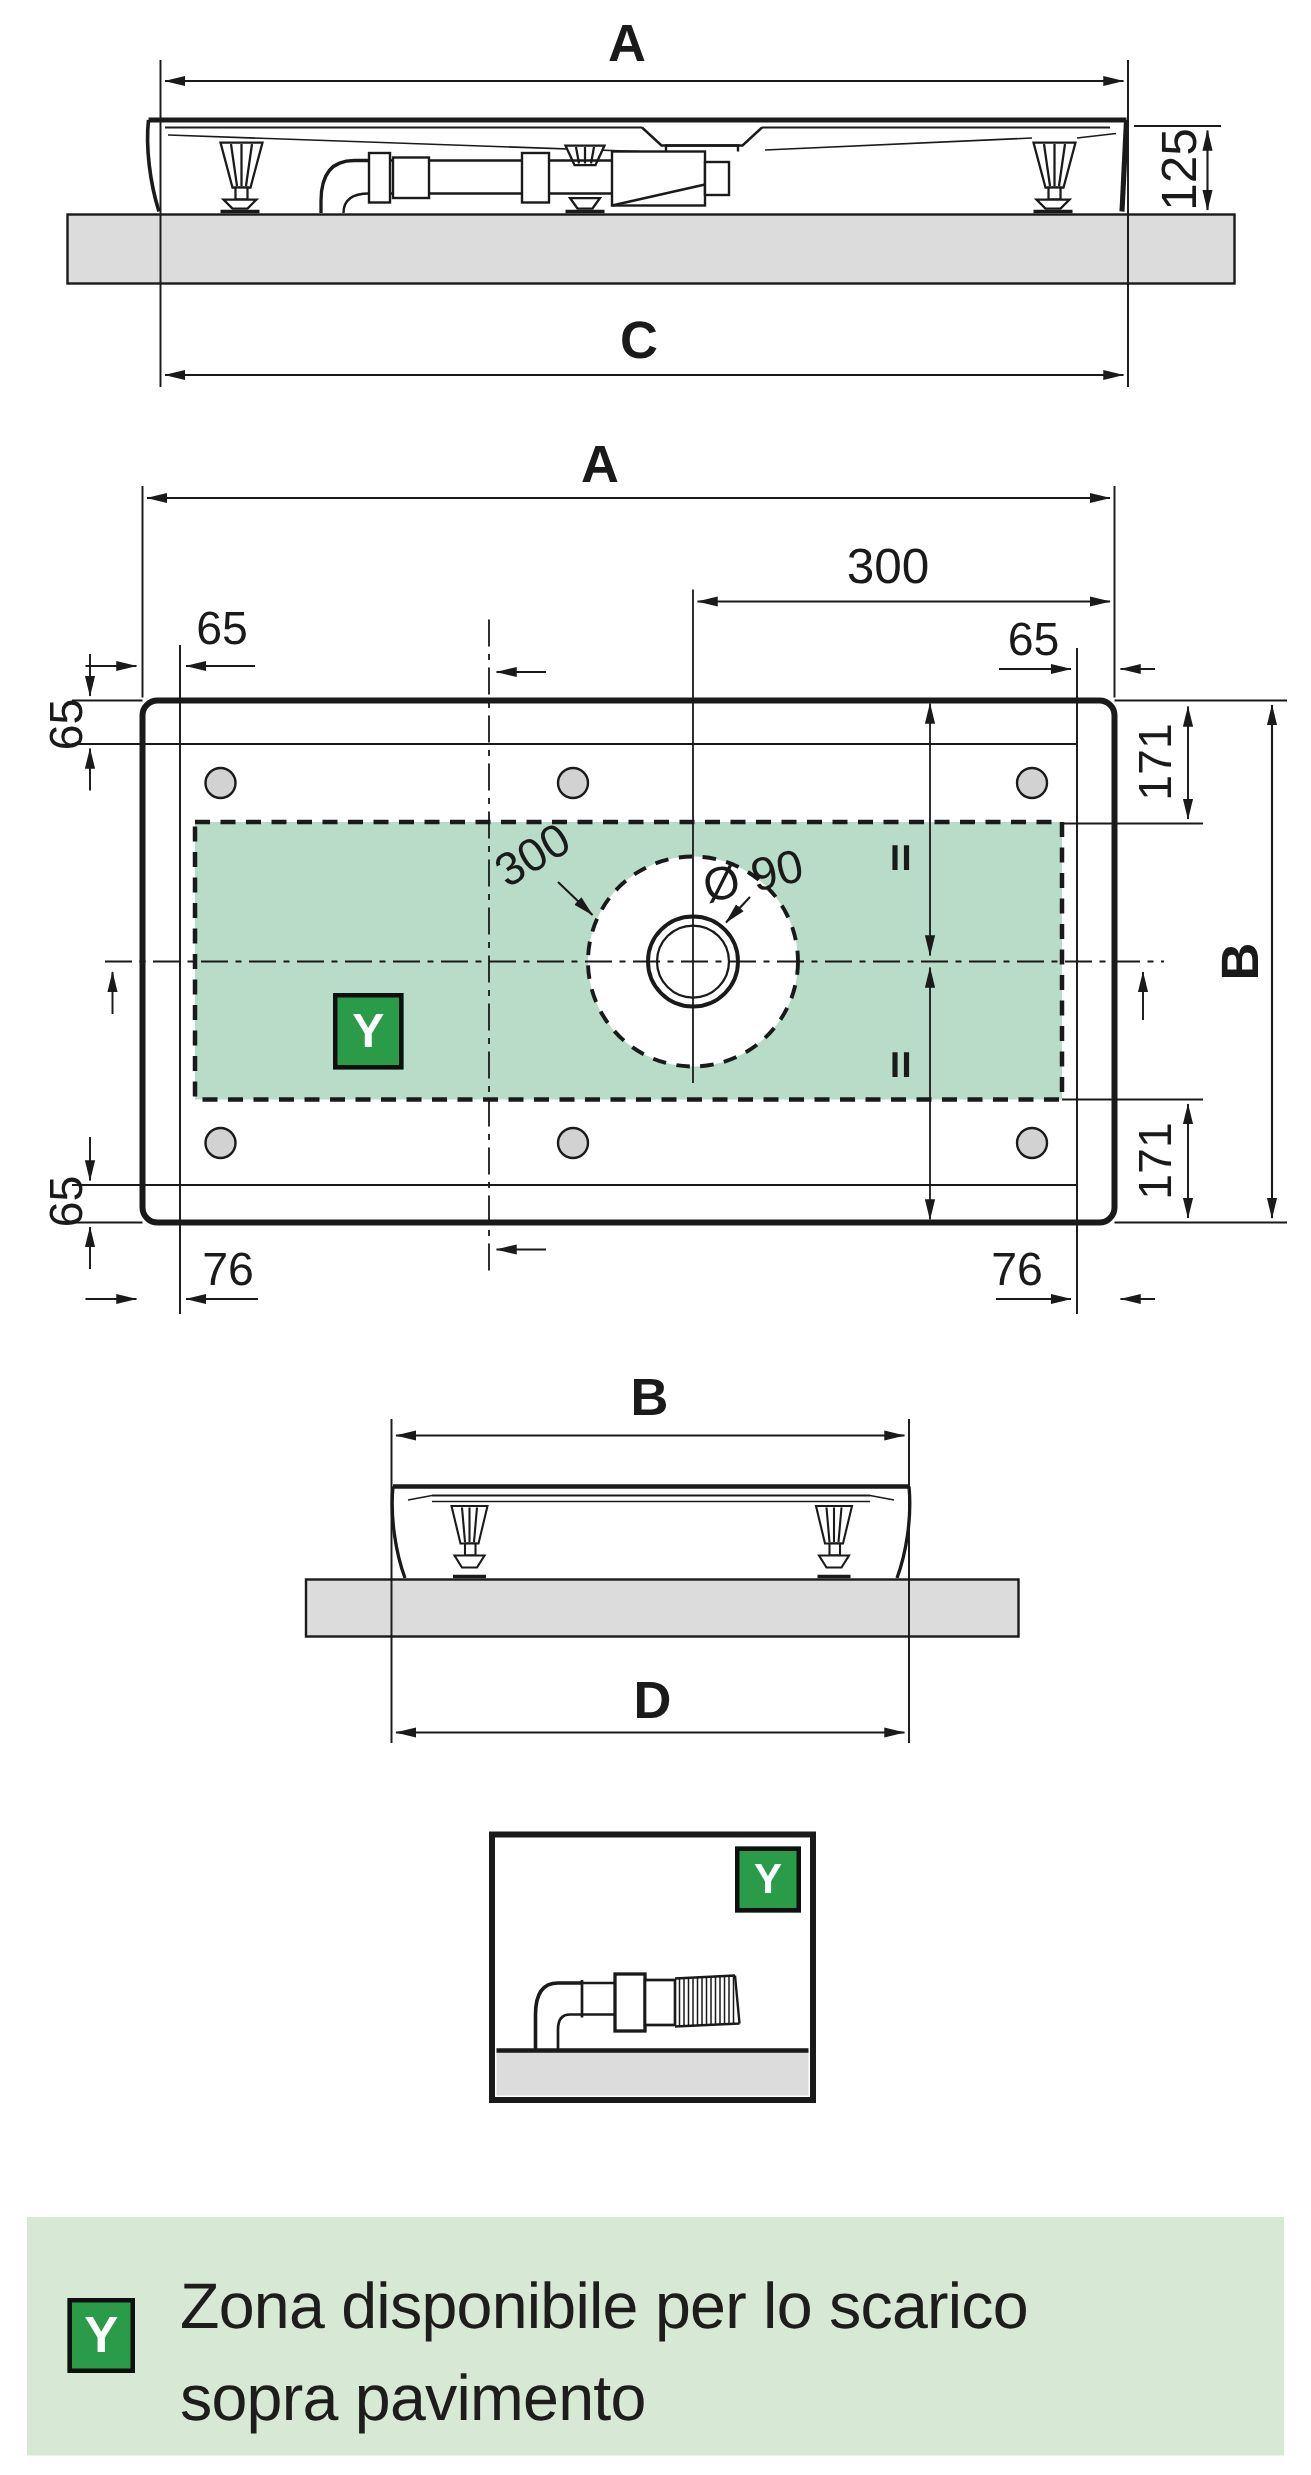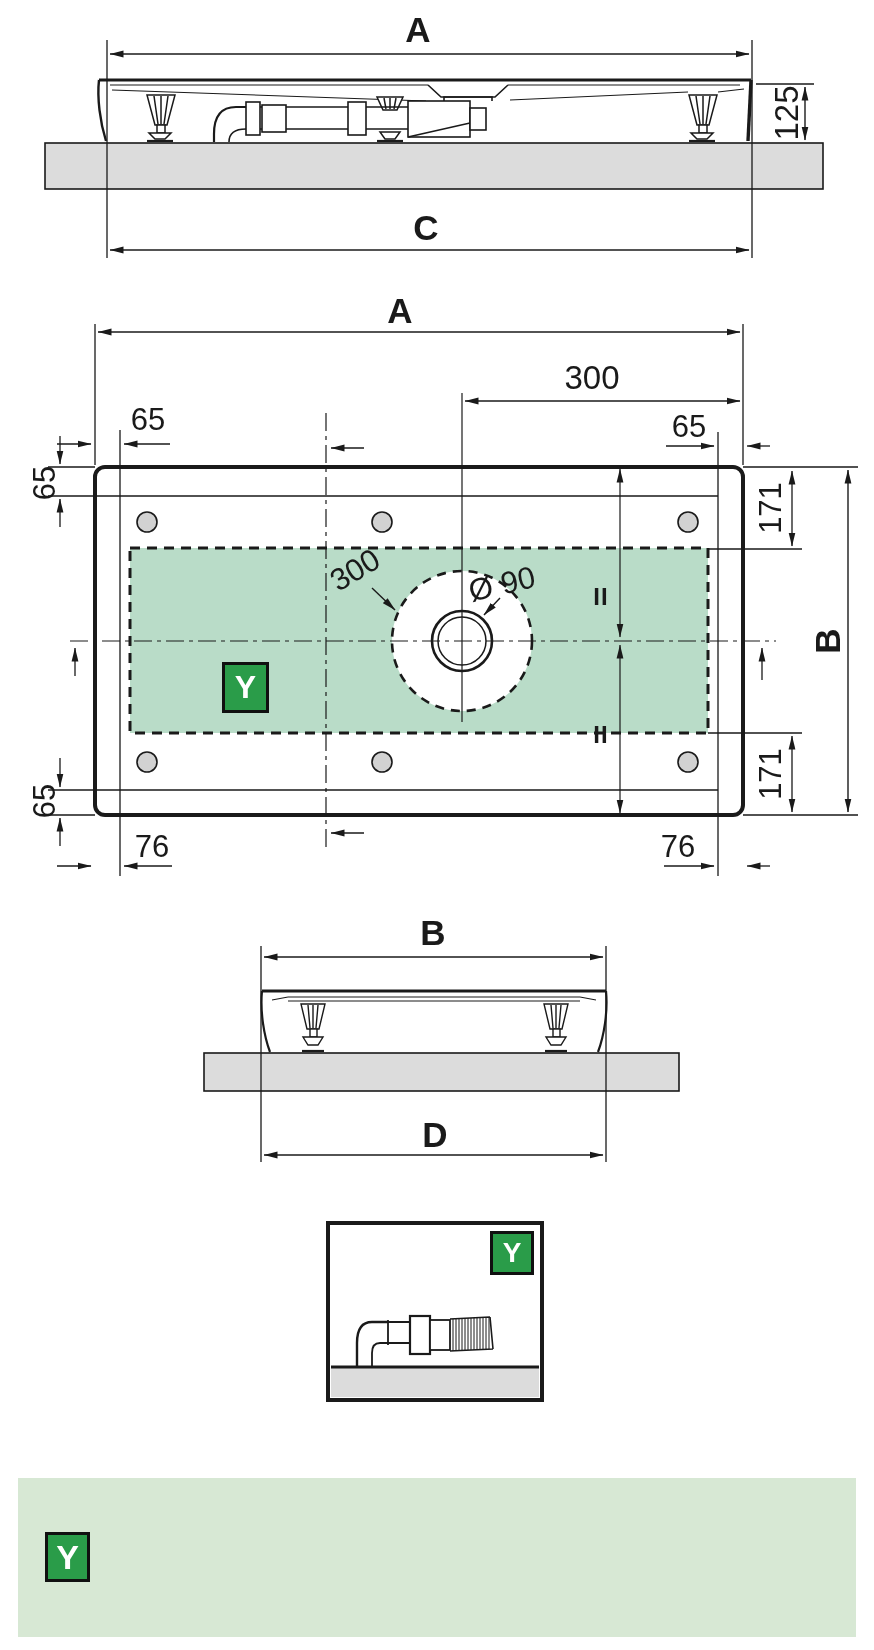--- a/index.html
+++ b/index.html
@@ -6,21 +6,21 @@
   .sheet{position:relative;width:874px;height:1650px;background:#fff;overflow:hidden;
          font-family:"Liberation Sans", sans-serif;color:#1a1a1a;}
   svg{position:absolute;left:0;top:0;}
   svg *{vector-effect:none;}
   .lbl{position:absolute;transform:translate(-50%,-50%);font-size:33px;line-height:1;
        white-space:nowrap;color:#1a1a1a;}
   .lbl.bold{font-weight:700;font-size:35px;}
   .lbl.sm{font-size:31px;}
   .lbl.rot{transform:translate(-50%,-50%) rotate(-90deg);}
   .lbl.rotb{transform:translate(-50%,-50%) rotate(-90deg);font-weight:700;font-size:35px;}
-  .lbl.eq{font-size:24px;font-weight:700;letter-spacing:1px;margin-top:24px;}
+  .lbl.eq{font-size:24px;font-weight:700;letter-spacing:1px;}
   .badge{position:absolute;background:#2a9c49;border:3px solid #101010;box-sizing:border-box;
          display:flex;align-items:center;justify-content:center;color:#fff;font-weight:700;}
   .legend-band{position:absolute;left:18px;top:1478px;width:838px;height:159px;background:#d7e8d4;}
   .legend-text{position:absolute;left:120px;top:1508px;font-size:43px;line-height:61px;
                color:#1d1d1b;letter-spacing:-0.5px;}
 </style>
 </head>
 <body>
 
 <div class="sheet">
@@ -226,14 +226,18 @@
 
 <div class="badge" style="left:490px;top:1231px;width:44px;height:44px;font-size:28px;">
   <span>Y</span>
 </div>
 
 <div class="legend-band">
   <div class="badge" style="left:27px;top:54px;width:45px;height:50px;font-size:34px;">
     <span>Y</span>
   </div>
 </div>
+<div class="legend-text">
+  <div>Zona disponibile per lo scarico</div>
+  <div>sopra pavimento</div>
+</div>
 
 </div>
 
 </body></html>

